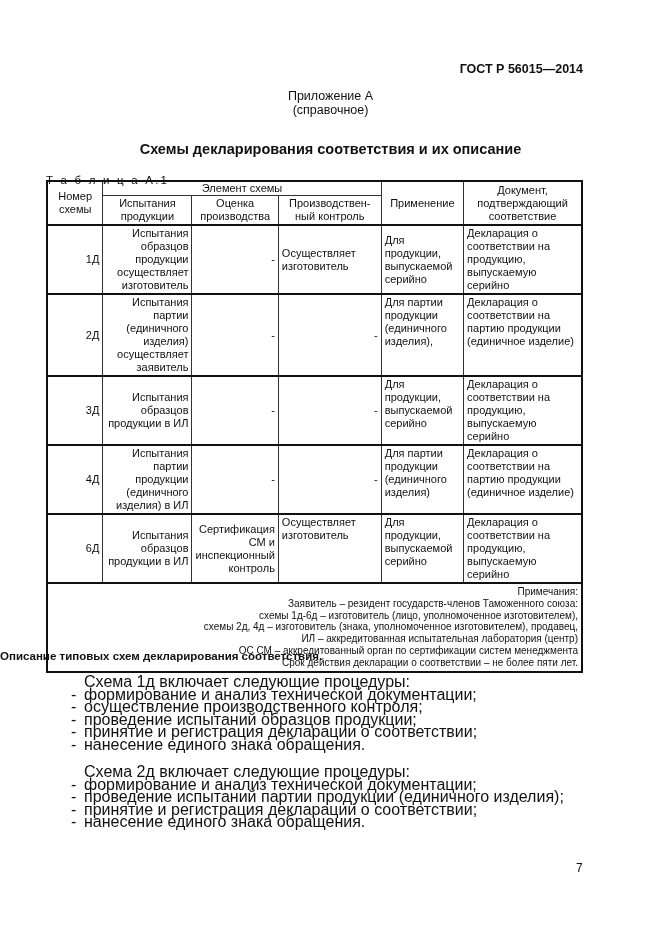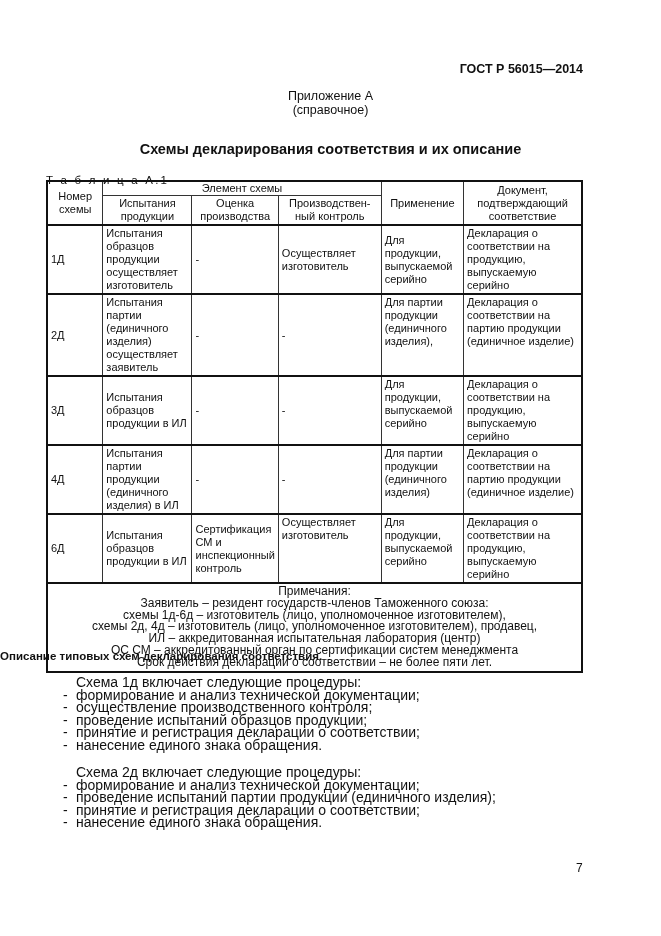--- a/index.html
+++ b/index.html
@@ -3,28 +3,28 @@
 <meta charset="utf-8">
 <style>
   html, body { margin: 0; padding: 0; background: #ffffff; }
   body { width: 661px; height: 936px; position: relative; font-family: "Liberation Sans", sans-serif; color: #111; overflow: hidden; }
   .gost { position: absolute; top: 62px; right: 78px; font-weight: bold; font-size: 12.5px; }
   .appendix { position: absolute; top: 89px; left: 0; width: 661px; text-align: center; font-weight: normal; font-size: 12.5px; line-height: 14px; }
   .title { position: absolute; top: 141px; left: 0; width: 661px; text-align: center; font-weight: bold; font-size: 14.5px; }
   .tcap { position: absolute; top: 166px; left: 46px; font-size: 11.5px; letter-spacing: 2.2px; margin-top: 8px; }
   table.main { position: absolute; top: 180px; left: 46px; width: 537px; border-collapse: collapse; font-size: 11px; line-height: 13px; }
   table.main td { border: 1px solid #333; vertical-align: top; padding: 1px 3px; }
-  table.main td.c { text-align: left; }
+  table.main td.c { text-align: right; }
   table.main td.m { vertical-align: middle; }
   table.main .hd td { text-align: center; vertical-align: middle; }
   table.main tr.thick td { border-top: 2px solid #111; }
   table.main { border: 2px solid #111; padding-left: 7px; }
-  .notes td { font-size: 12px; line-height: 11.8px; padding: 2px 3px !important; text-align: center; }
+  .notes td { font-size: 10px; line-height: 11.8px; padding: 2px 3px !important; text-align: right; }
   .desc-title { position: absolute; top: 650px; left: 0; width: 661px; text-align: left; font-weight: bold; font-size: 11.5px; }
-  .block { position: absolute; left: 76px; font-size: 14px; line-height: 12.6px; }
+  .block { position: absolute; left: 84px; font-size: 16px; line-height: 12.6px; }
   .block .li { position: relative; padding-left: 13px; left: -13px; }
   .block .li span.d { position: absolute; left: 0; }
   .pnum { position: absolute; top: 861px; left: 576px; font-size: 12px; }
 </style>
 </head>
 <body>
 
 <div class="gost">ГОСТ Р 56015—2014</div>
 
 <div class="appendix">
@@ -96,21 +96,21 @@
     <td class="c m">Сертификация СМ и инспекционный контроль</td>
     <td>Осуществляет изготовитель</td>
     <td>Для продукции, выпускаемой серийно</td>
     <td>Декларация о соответствии на продукцию, выпускаемую серийно</td>
   </tr>
   <tr class="thick notes">
     <td colspan="6">
       <div>Примечания:</div>
       <div>Заявитель – резидент государств-членов Таможенного союза:</div>
       <div>схемы 1д-6д – изготовитель (лицо, уполномоченное изготовителем),</div>
-      <div>схемы 2д, 4д – изготовитель (лицо, уполномоченное изготовителем), продавец,</div>
+      <div>схемы 2д, 4д – изготовитель (знака, уполномоченное изготовителем), продавец,</div>
       <div>ИЛ – аккредитованная испытательная лаборатория (центр)</div>
       <div>ОС СМ – аккредитованный орган по сертификации систем менеджмента</div>
       <div>Срок действия декларации о соответствии – не более пяти лет.</div>
     </td>
   </tr>
 </tbody>
   </table>
 
 <div class="desc-title">Описание типовых схем декларирования соответствия.</div>
 

